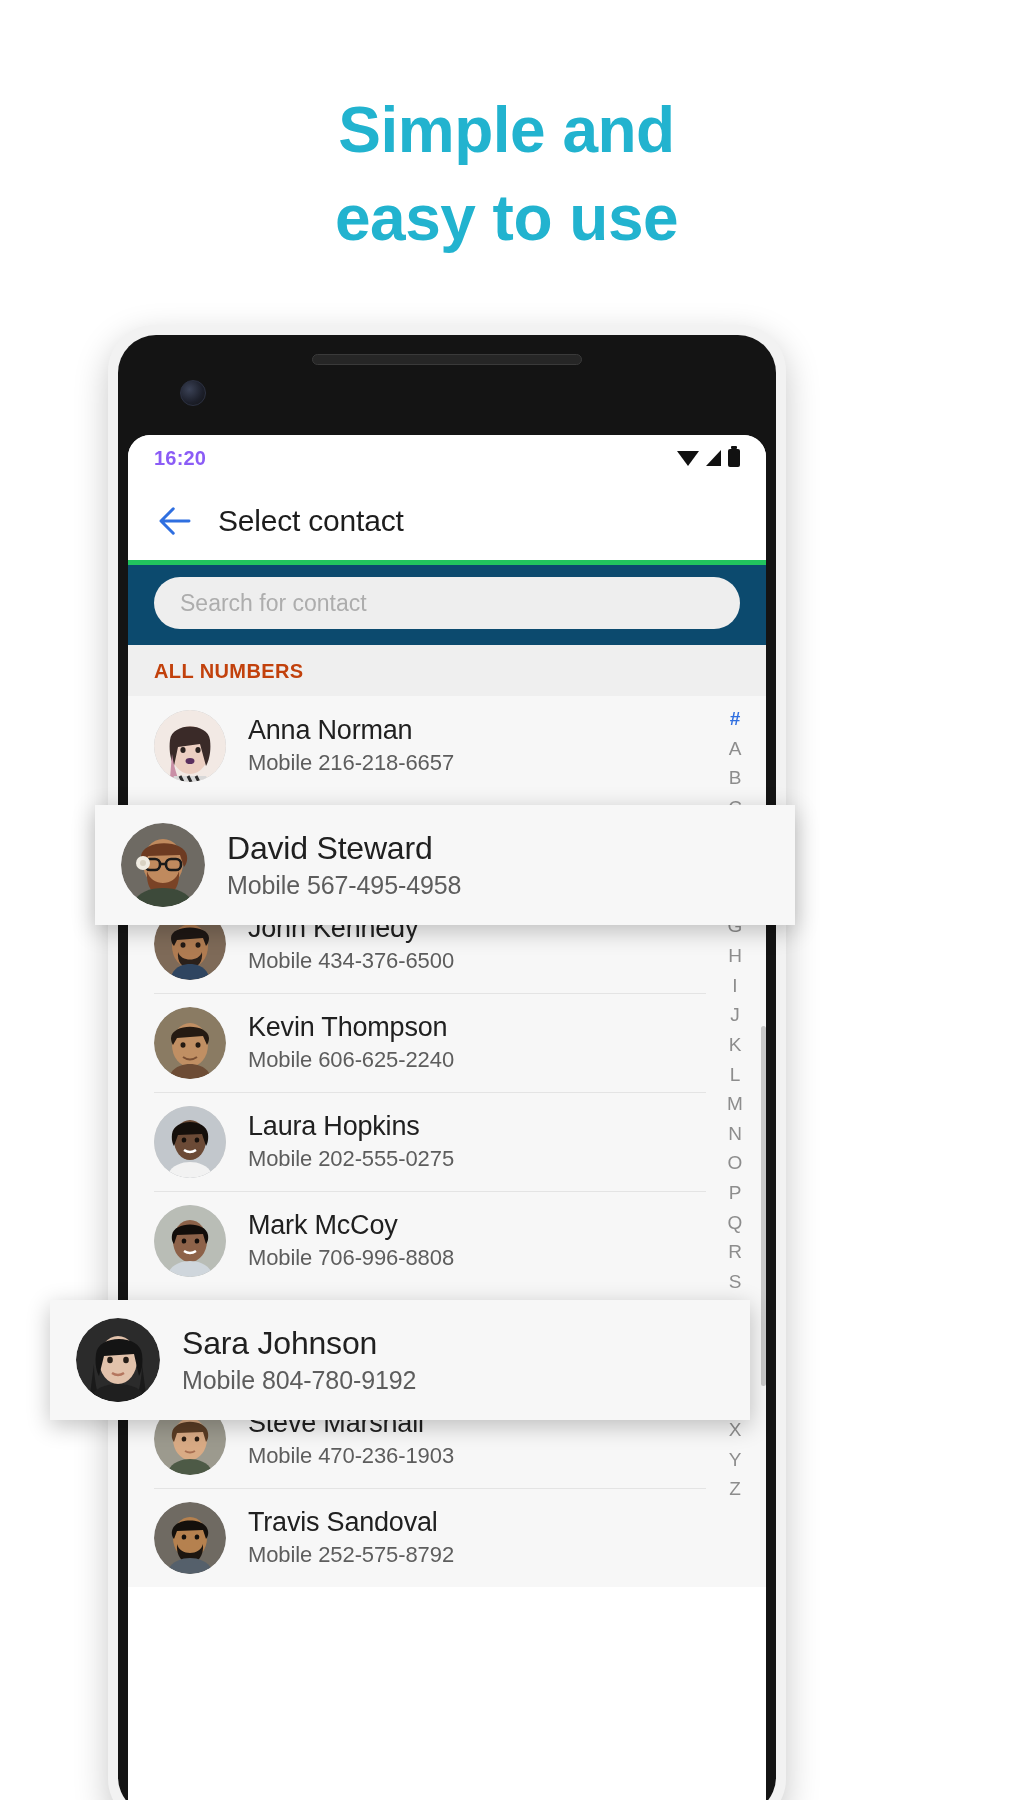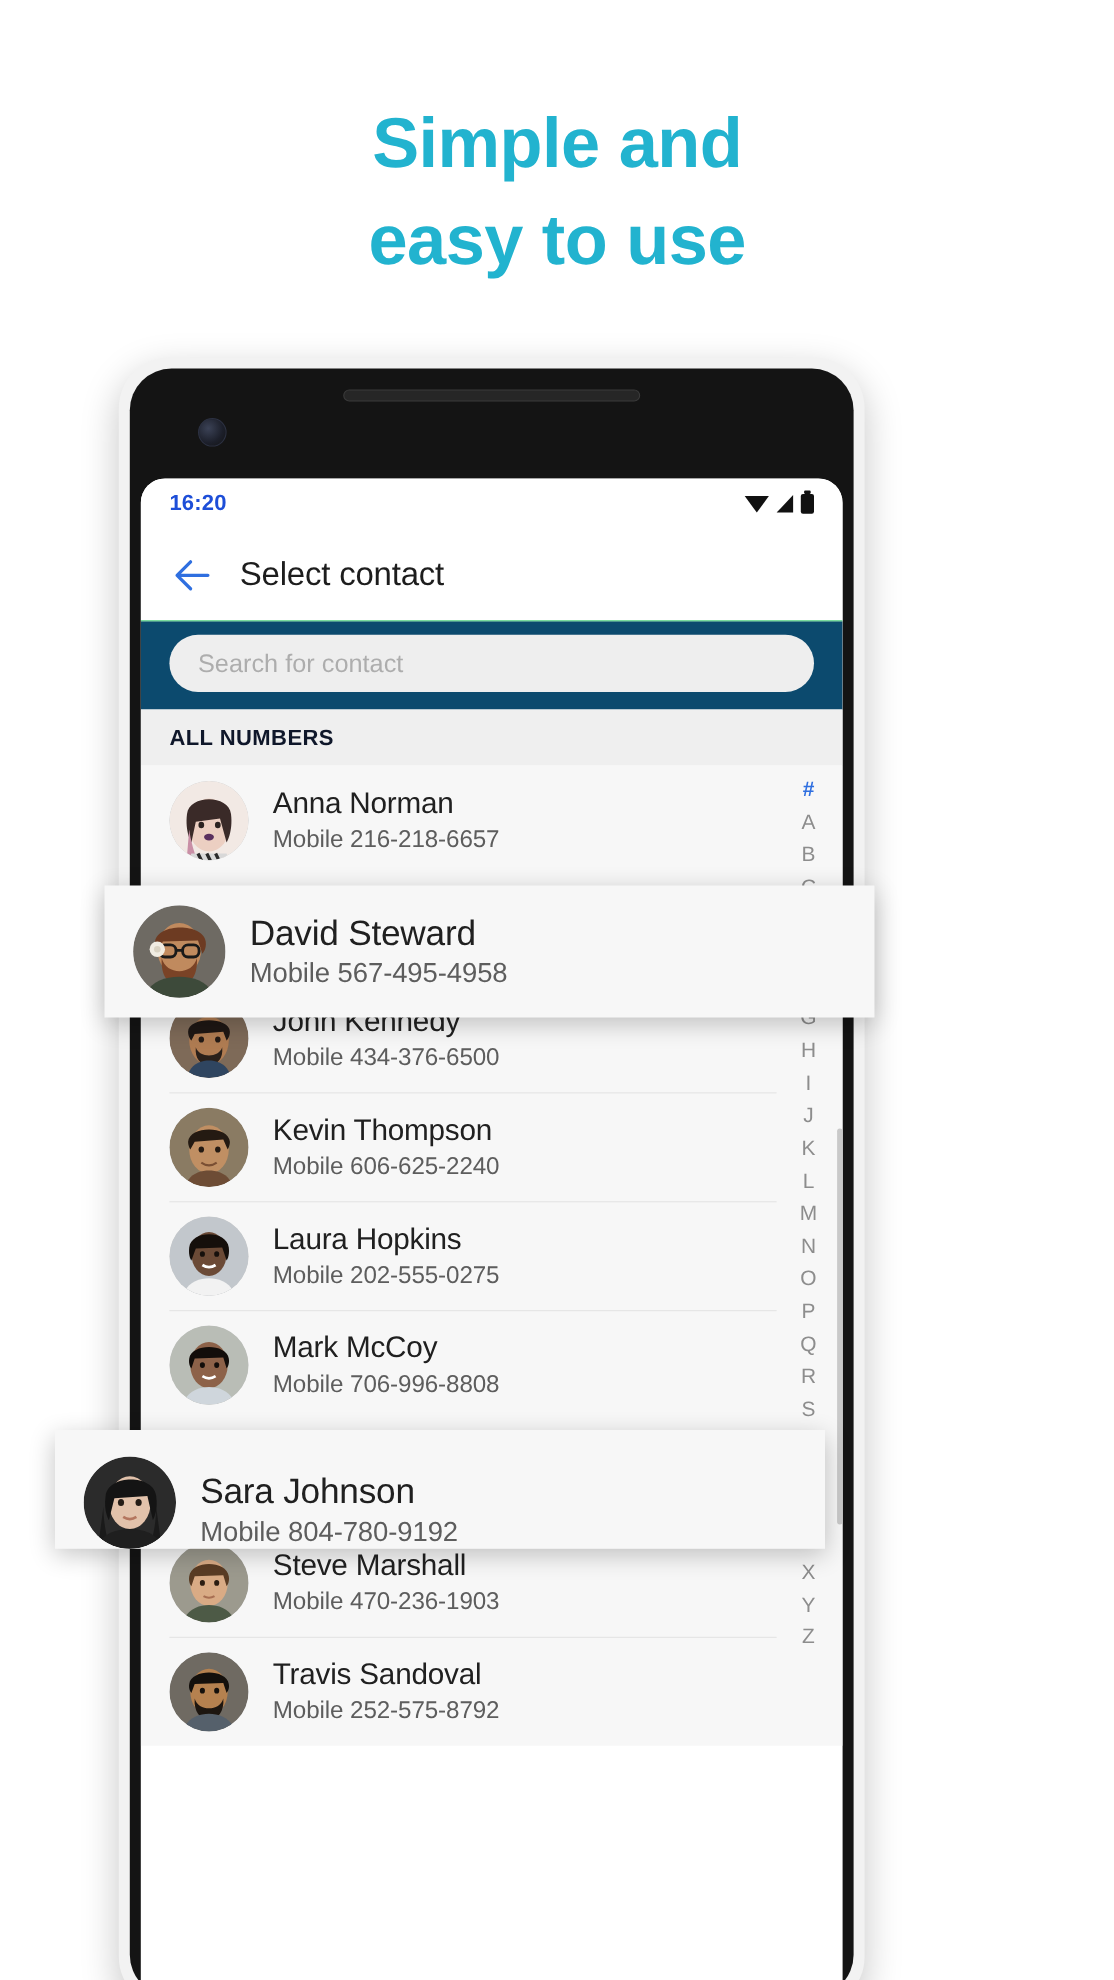--- a/index.html
+++ b/index.html
@@ -67,34 +67,34 @@
     overflow: hidden;
   }
 
   
   .statusbar {
     height: 46px;
     display: flex; align-items: center;
     padding: 0 26px;
     background:#fff;
   }
-  .status-time { font-size: 20px; font-weight: bold; color:#1d4ed8; letter-spacing:0.2px; }
+  .status-time { font-size: 20px; font-weight: bold; color:#8b5cf6; letter-spacing:0.2px; }
   .status-icons { margin-left:auto; display:flex; align-items:center; gap:7px; }
   .ic-wifi { width:0; height:0; border-left:11px solid transparent; border-right:11px solid transparent; border-top:15px solid #111; }
   .ic-signal { width:0; height:0; border-left:15px solid transparent; border-bottom:16px solid #111; }
   .ic-batt { width:12px; height:18px; background:#111; border-radius:2px; position:relative; }
   .ic-batt:after { content:""; position:absolute; top:-3px; left:3px; width:6px; height:3px; background:#111; border-radius:1px; }
 
   
   .appbar {
     height: 84px;
     display: flex; align-items: center;
     padding: 0 26px;
     background:#fff;
-    border-bottom: 1px solid #22c55e;
+    border-bottom: 5px solid #22c55e;
   }
   .back-icon { width: 42px; height: 42px; flex:0 0 auto; }
   .appbar-title {
     margin-left: 22px;
     font-size: 30px;
     color: #1d1d1d;
     letter-spacing: -0.2px;
   }
 
   
@@ -107,21 +107,21 @@
     padding: 0 26px;
   }
   .search-placeholder { font-size: 23px; color: #adadad; }
 
   
   .section-head {
     background: #efefef;
     padding: 15px 26px 13px 26px;
     font-size: 20px;
     font-weight: bold;
-    color: #0f172a;
+    color: #c2410c;
     letter-spacing: 0.4px;
   }
 
   
   .list { background:#f7f7f7; position: relative; }
   .row {
     display:flex; align-items:center;
     height: 99px;
     padding: 0 26px;
     position: relative;
@@ -180,23 +180,22 @@
   .float-card .row-name { font-size: 32px; }
   .float-card .row-sub  { font-size: 25px; }
 
   #card-david {
     left: 95px; top: 777px;
     width: 700px; height: 120px;
     padding: 0 0 0 26px;
   }
   #card-sara {
     left: 50px; top: 1272px;
-    width: 700px; height: 108px;
+    width: 700px; height: 120px;
     padding: 0 0 0 26px;
-    align-items: flex-end;
   }
 </style>
 </head>
 <body>
 
 <div id="stage">
 
   <div class="headline">
     <span>Simple and</span>
     <span class="l2">easy to use</span>

